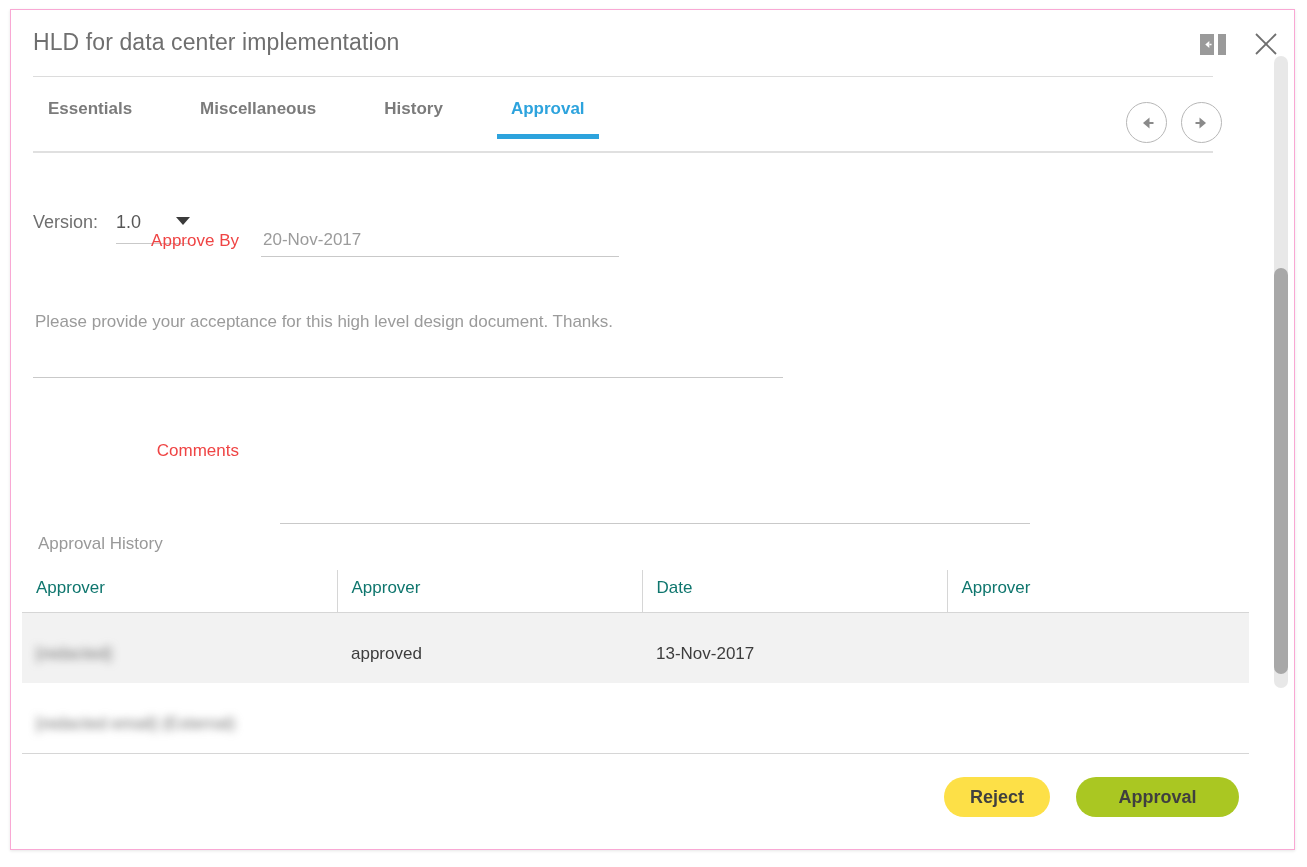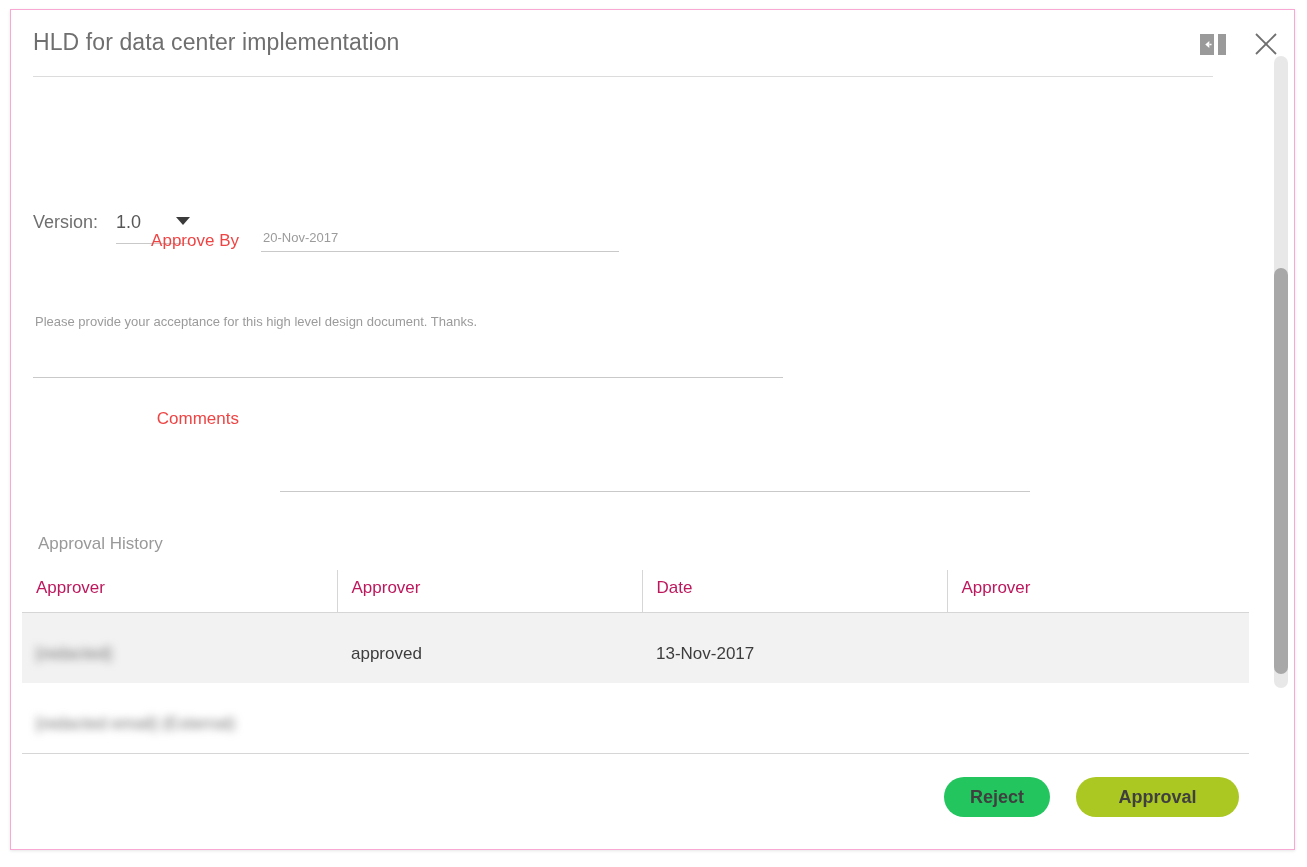--- a/index.html
+++ b/index.html
@@ -230,40 +230,40 @@
     color: #ef4444;
     padding-right: 22px;
     box-sizing: border-box;
     flex: 0 0 auto;
     line-height: 22px;
   }
   .field-input {
     border: none;
     border-bottom: 1px solid #c9c9c9;
     font-family: "Liberation Sans", sans-serif;
-    font-size: 13px;
+    font-size: 17px;
     color: #9b9b9b;
     background: transparent;
     outline: none;
     padding: 0 0 6px 2px;
     box-sizing: border-box;
   }
   .field-input::placeholder { color: #b9b9b9; }
   textarea.field-input {
     resize: none;
     line-height: 23px;
   }
 
   #row-approve-by { left: 22px; top: 78px; }
   #row-approve-by .field-input { width: 358px; }
 
   #row-requestor { left: 22px; top: 158px; }
   #row-requestor .field-input { width: 750px; height: 68px; }
 
-  #row-comments { left: 22px; top: 256px; gap: 19px; }
+  #row-comments { left: 22px; top: 288px; gap: 19px; }
   #row-comments .field-input { width: 750px; height: 84px; }
 
   .section-title {
     position: absolute;
     left: 27px;
     top: 382px;
     font-size: 17px;
     color: #999999;
   }
 
@@ -273,21 +273,21 @@
     left: 11px;
     top: 418px;
     width: 1227px;
     border-collapse: collapse;
     table-layout: fixed;
   }
   .approval-table th {
     text-align: left;
     font-size: 17px;
     font-weight: normal;
-    color: #be185d;
+    color: #0f766e;
     padding: 8px 0 14px 14px;
     border-bottom: 1px solid #d6d6d6;
     border-left: 1px solid #d6d6d6;
   }
   .approval-table th:first-child { border-left: none; }
   .approval-table td {
     font-size: 17px;
     color: #3d3d3d;
     padding: 28px 0 16px 14px;
     vertical-align: top;
@@ -321,21 +321,21 @@
     border-radius: 20px;
     font-family: "Liberation Sans", sans-serif;
     font-size: 18px;
     font-weight: bold;
     color: #3f3f3f;
     cursor: pointer;
     padding: 0 26px;
   }
   .btn-reject {
     right: 219px;
-    background: #22c55e;
+    background: #fde047;
   }
   .btn-approve {
     right: 30px;
     background: #aac722;
     min-width: 163px;
   }
 
   
   .scrollbar {
     position: absolute;
@@ -386,20 +386,45 @@
         <svg class="close-x" viewBox="0 0 28 28">
           <line x1="4" y1="4" x2="24" y2="24" stroke="#6f6f6f" stroke-width="1.8"></line>
           <line x1="24" y1="4" x2="4" y2="24" stroke="#6f6f6f" stroke-width="1.8"></line>
         </svg>
       </button>
     </div>
   </div>
 
   <div class="header-divider"></div>
 
+  <div class="tabbar">
+    <div class="tabs">
+      <div class="tab">Essentials</div>
+      <div class="tab">Miscellaneous</div>
+      <div class="tab">History</div>
+      <div class="tab active">Approval</div>
+    </div>
+
+    <div class="nav-arrows">
+      <button class="circle-btn">
+        <svg width="22" height="22" viewBox="0 0 22 22">
+          <path d="M13.5 5.5 L7 11 L13.5 16.5 Z" fill="#8a8a8a"></path>
+          <rect x="11" y="10" width="6.5" height="2" fill="#8a8a8a"></rect>
+        </svg>
+      </button>
+      <button class="circle-btn">
+        <svg width="22" height="22" viewBox="0 0 22 22">
+          <path d="M8.5 5.5 L15 11 L8.5 16.5 Z" fill="#8a8a8a"></path>
+          <rect x="4.5" y="10" width="6.5" height="2" fill="#8a8a8a"></rect>
+        </svg>
+      </button>
+    </div>
+
+    <div class="tabbar-rule"></div>
+  </div>
 
   <div class="body-scroll">
     <div class="form-area">
 
       <div class="version-row">
         <span class="version-label">Version:</span>
         <div class="version-select">
           <span class="version-value">1.0</span>
           <span class="caret"></span>
         </div>

